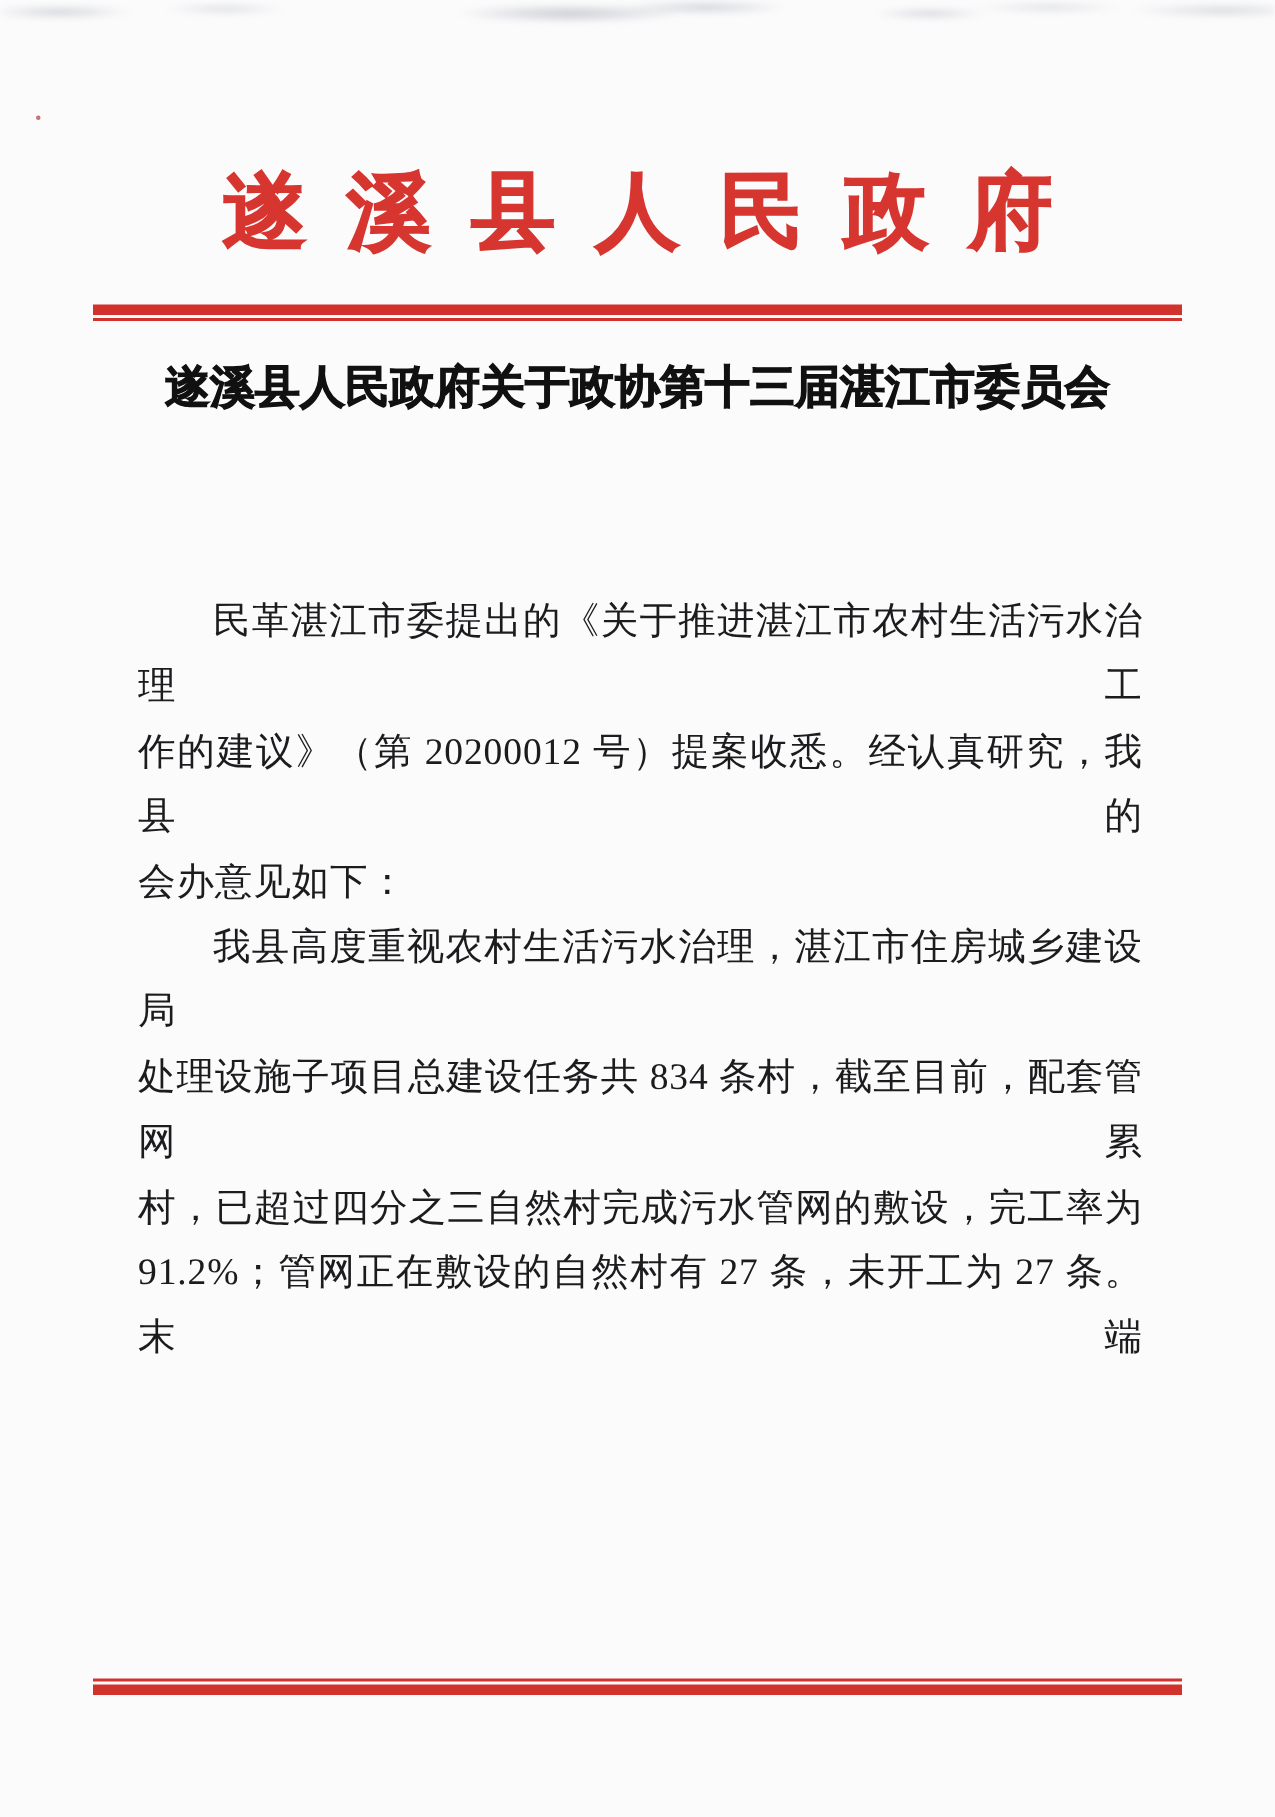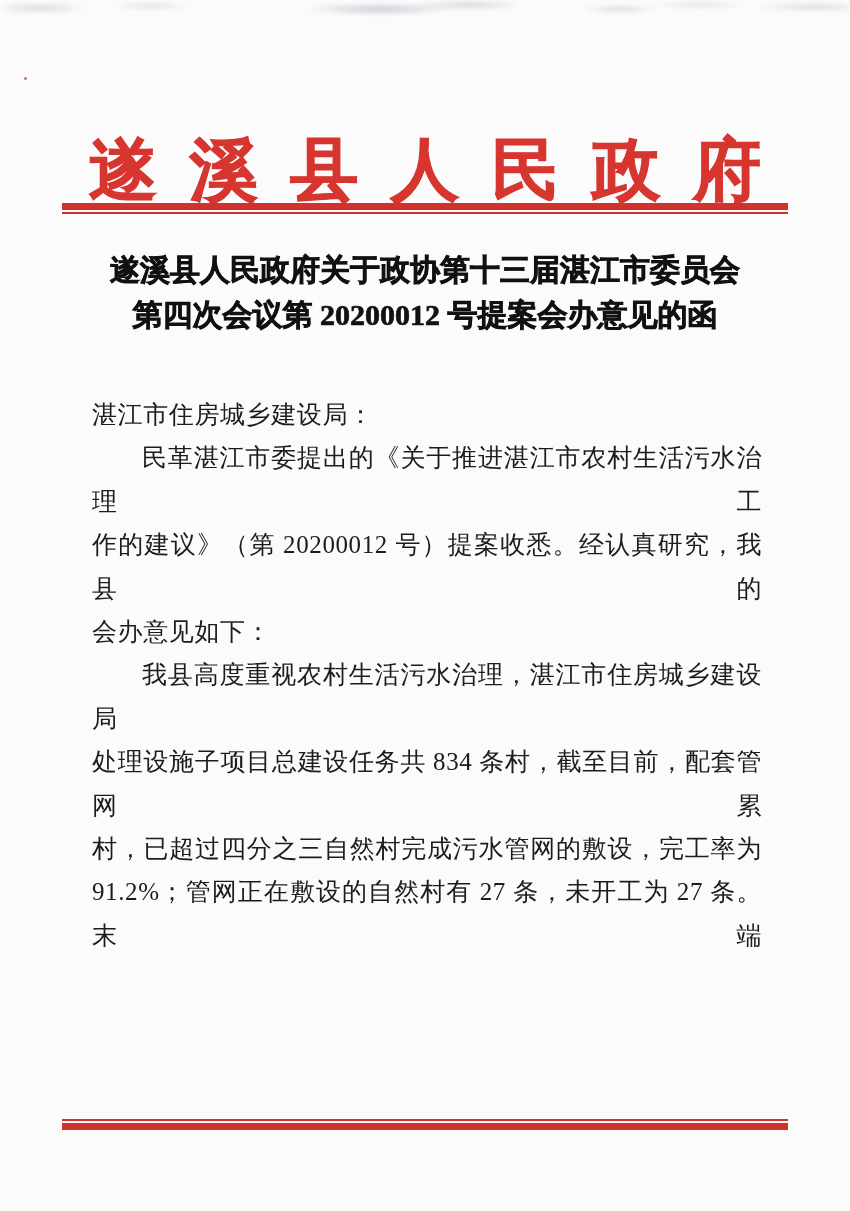--- a/index.html
+++ b/index.html
@@ -38,39 +38,38 @@
     width: 3px; height: 3px;
     border-radius: 50%;
     background: #c0504a;
     opacity: .8;
   }
   .letterhead {
     position: absolute;
     top: 100px; left: 0;
     width: 100%;
     line-height: 84px;
-    font-size: 68px;
+    font-size: 56px;
     font-weight: bold;
     text-align: center;
     letter-spacing: 0.48em;
     padding-left: 0.48em;
     box-sizing: border-box;
     color: #d6362f;
-    margin-top: 28px;
     -webkit-text-stroke: 1px #d6362f;
   }
   .rule { position: absolute; left: 62px; width: 726px; }
   .rule-top { top: 203px; }
   .rule-bottom { top: 1119px; }
   .rule .thick { height: 7px; background: #d2322c; }
   .rule .thin  { height: 2px; background: #d2322c; }
   .rule .gap   { height: 2px; }
   .doc-title {
     position: absolute;
-    top: 247px; left: 40px;
+    top: 236px; left: 40px;
     width: 770px;
     margin: 0;
     font-size: 30px;
     line-height: 45px;
     font-weight: bold;
     text-align: center;
     color: #111;
     -webkit-text-stroke: 0.7px #111;
   }
   .body-text {
@@ -97,25 +96,23 @@
   <div class="letterhead">遂溪县人民政府</div>
 
   <div class="rule rule-top">
     <div class="thick"></div>
     <div class="gap"></div>
     <div class="thin"></div>
   </div>
 
   <h1 class="doc-title">
     <div>遂溪县人民政府关于政协第十三届湛江市委员会</div>
-    <div>第四次会议第 20200012 号提案会办意见的函</div>
   </h1>
 
   <div class="body-text">
-    <div class="bl al">湛江市住房城乡建设局：</div>
     <div class="bl ind">民革湛江市委提出的《关于推进湛江市农村生活污水治理工</div>
     <div class="bl">作的建议》（第 20200012 号）提案收悉。经认真研究，我县的</div>
     <div class="bl al">会办意见如下：</div>
     <div class="bl ind">我县高度重视农村生活污水治理，湛江市住房城乡建设局</div>
     <div class="bl">处理设施子项目总建设任务共 834 条村，截至目前，配套管网累</div>
     <div class="bl">村，已超过四分之三自然村完成污水管网的敷设，完工率为</div>
     <div class="bl">91.2%；管网正在敷设的自然村有 27 条，未开工为 27 条。末端</div>
 
   </div>
 

